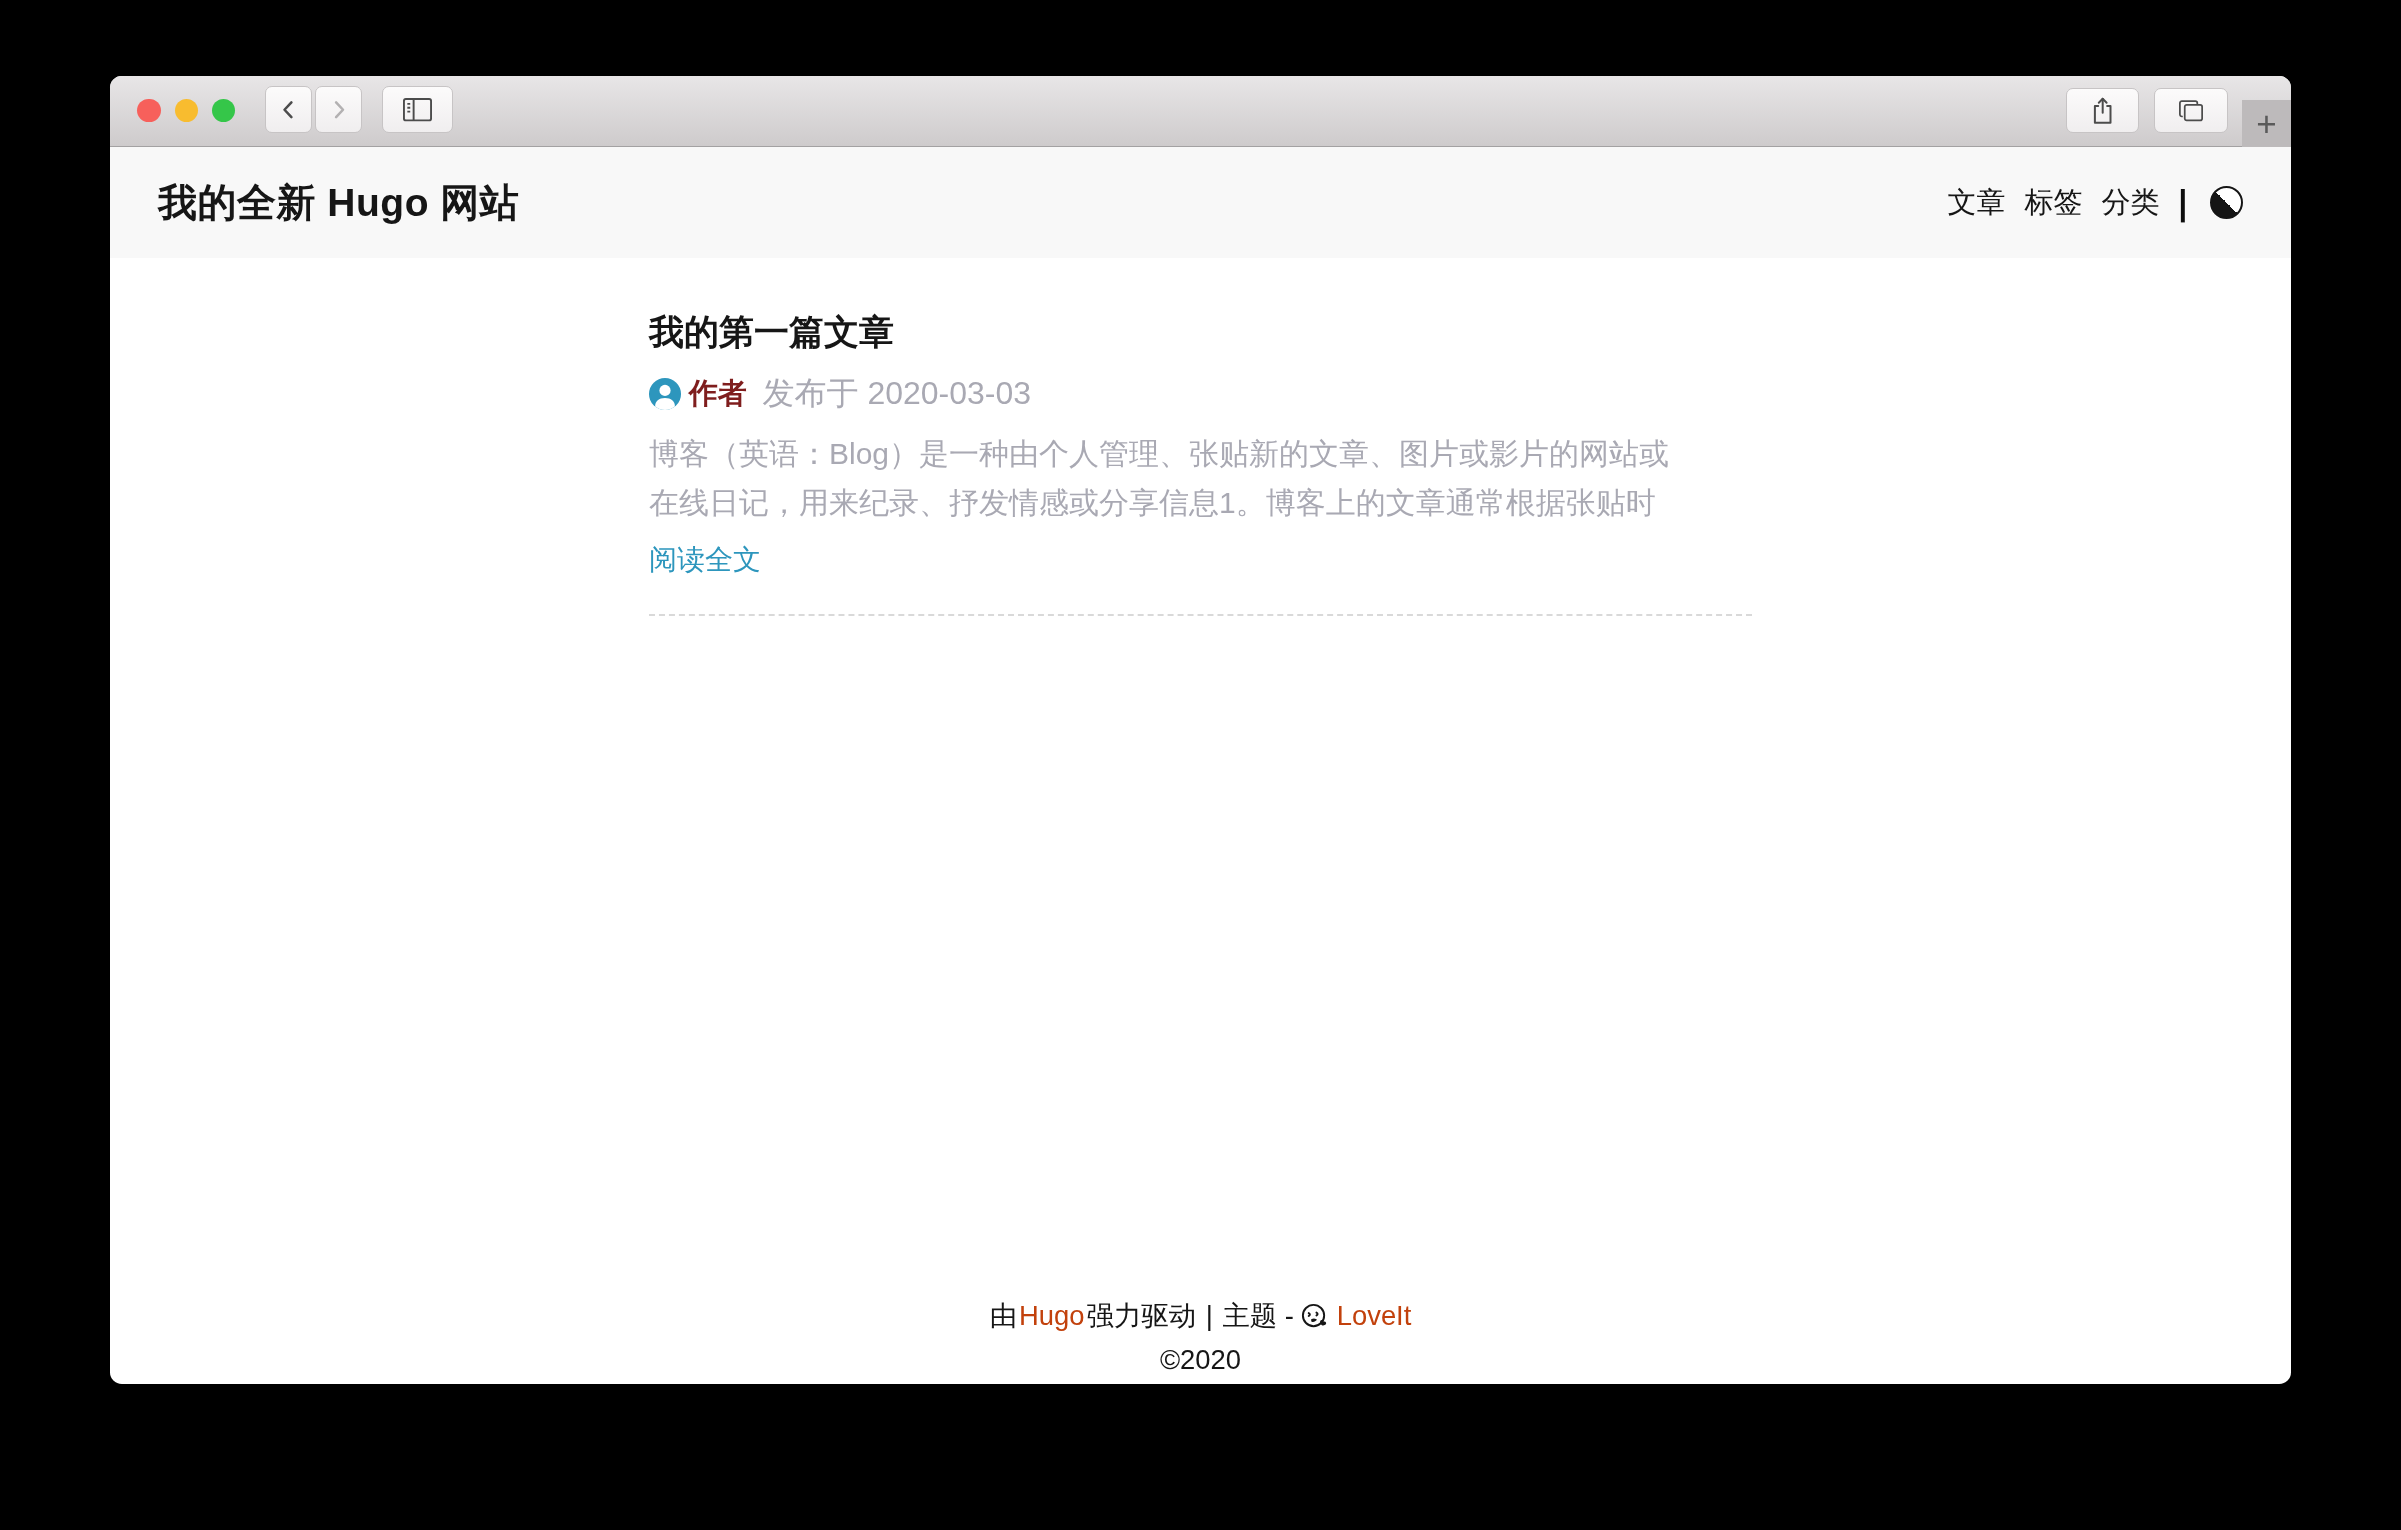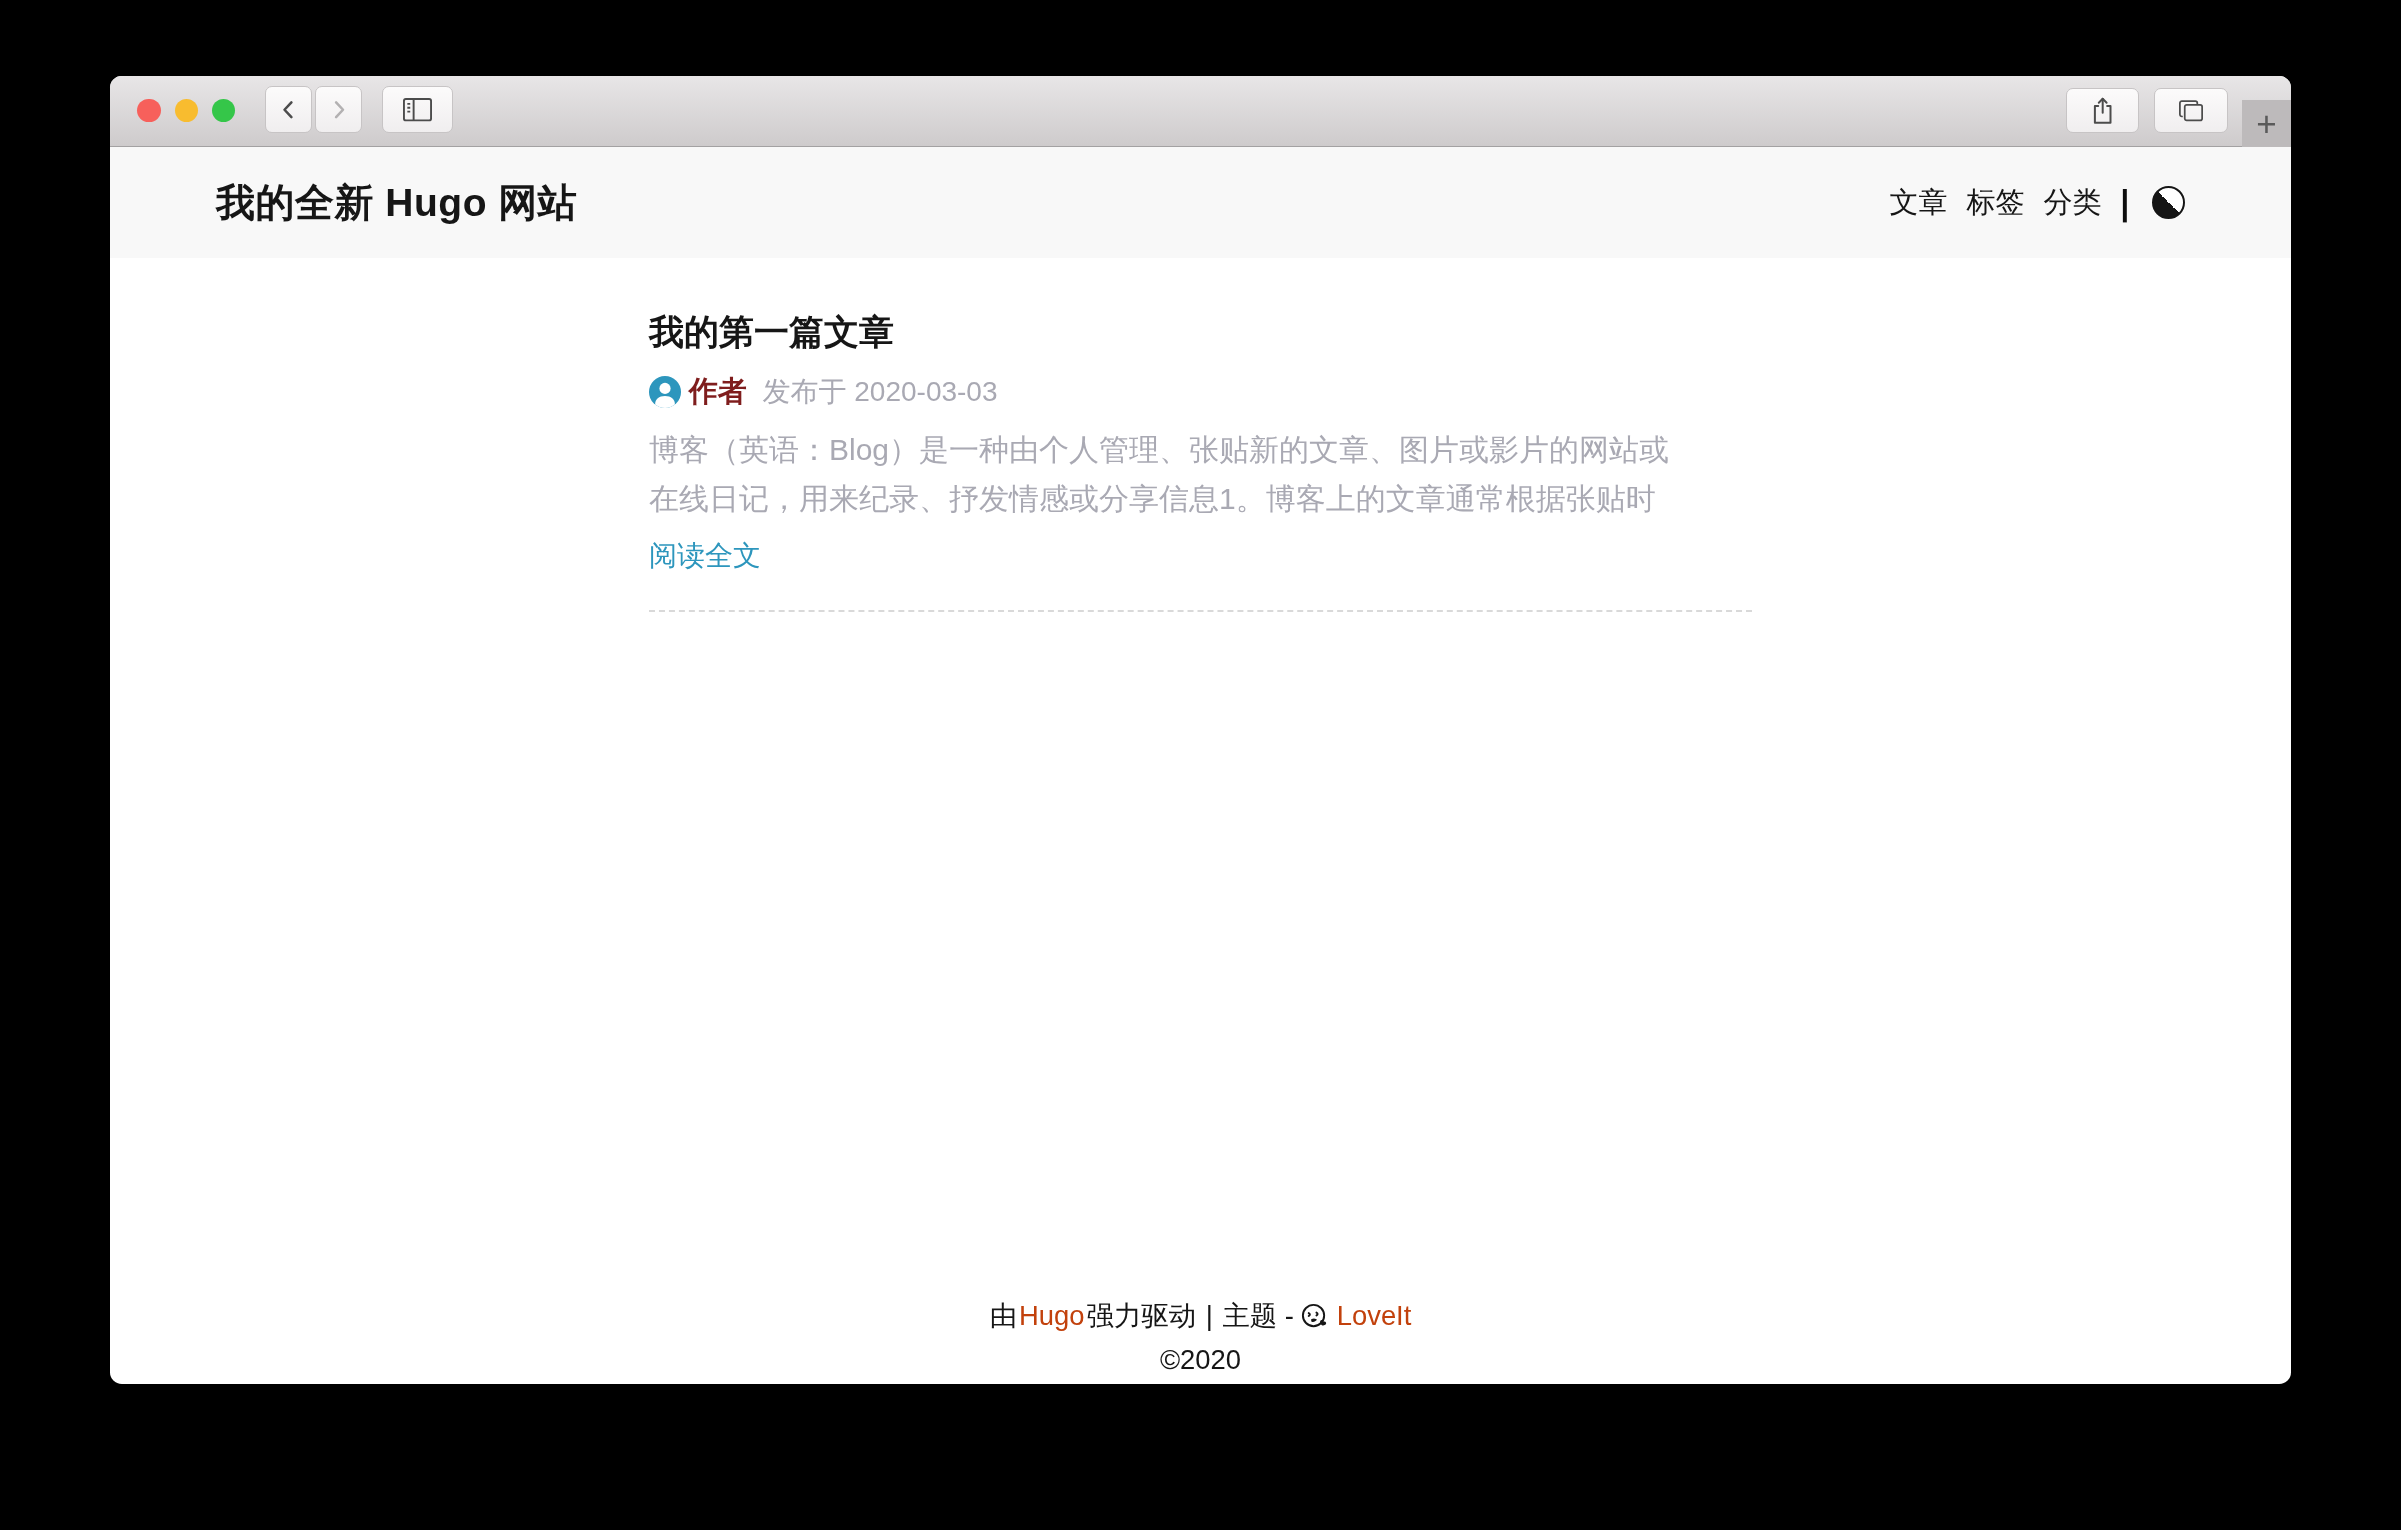--- a/index.html
+++ b/index.html
@@ -43,39 +43,39 @@
   .reader-icon div { background:#767474; height:2.9px; margin-bottom:2.9px; border-radius:1px; }
   .reload-icon { position:absolute; right:11.8px; top:7.8px; }
   .newtab {
     position:absolute; right:0; top:23.5px; width:49px; height:47px;
     background:#bdbabb; display:flex; align-items:center; justify-content:center;
     font-size:35px; font-weight:200; color:#5a5a5a; line-height:1;
   }
   
   .site-header {
     height:111px; background:#f8f8f8; display:flex;
-    align-items:center; justify-content:space-between; padding:0 106px;
+    align-items:center; justify-content:space-between; padding:0 48px;
   }
   .site-title { font-size:39px; font-weight:bold; color:#161616; letter-spacing:0.5px; }
   .site-nav { display:flex; align-items:center; gap:19px; }
   .nav-item { font-size:29px; color:#161616; cursor:pointer; }
   .nav-sep { font-size:31px; color:#0d0d0d; font-weight:bold; transform:scaleY(1.15); }
   .theme-toggle {
     width:33px; height:33px; border-radius:50%;
     border:2.9px solid #151515;
     background:linear-gradient(45deg, #151515 50%, #ffffff 50%);
     margin-left:3.9px; cursor:pointer;
   }
   
   .main { width:1103px; margin-left:539px; }
   .post-title { margin-top:51px; font-size:35px; font-weight:bold; color:#161616; }
   .post-meta { margin-top:15.7px; display:flex; align-items:center; }
   .author-icon { width:32px; height:32px; flex:0 0 auto; }
   .author-name { font-size:29px; color:#7f1d1d; font-weight:700; margin-left:7.8px; }
-  .meta-gray { font-size:28px; color:#a9a9b3; margin-left:15.7px; }
+  .meta-gray { font-size:32px; color:#a9a9b3; margin-left:15.7px; }
   .summary { margin-top:13.7px; font-size:30px; line-height:49px; color:#a9a9b3; }
   .read-more { display:inline-block; margin-top:13.7px; font-size:28px; color:#2d96bd; cursor:pointer; }
   .post-divider { margin-top:35px; border-bottom:2px dashed #d9d9d9; height:0; }
   
   .site-footer { position:absolute; bottom:7.8px; left:0; right:0; text-align:center; color:#161616; }
   .footer-line1 { font-size:27.4px; display:flex; align-items:center; justify-content:center; gap:2px; }
   .footer-line1 a { color:#c2410c; text-decoration:none; cursor:pointer; }
   .kiss-face { margin:0 5.9px 0 3.9px; }
   .footer-line2 { font-size:27.4px; margin-top:9.8px; }
   svg { display:block; }

